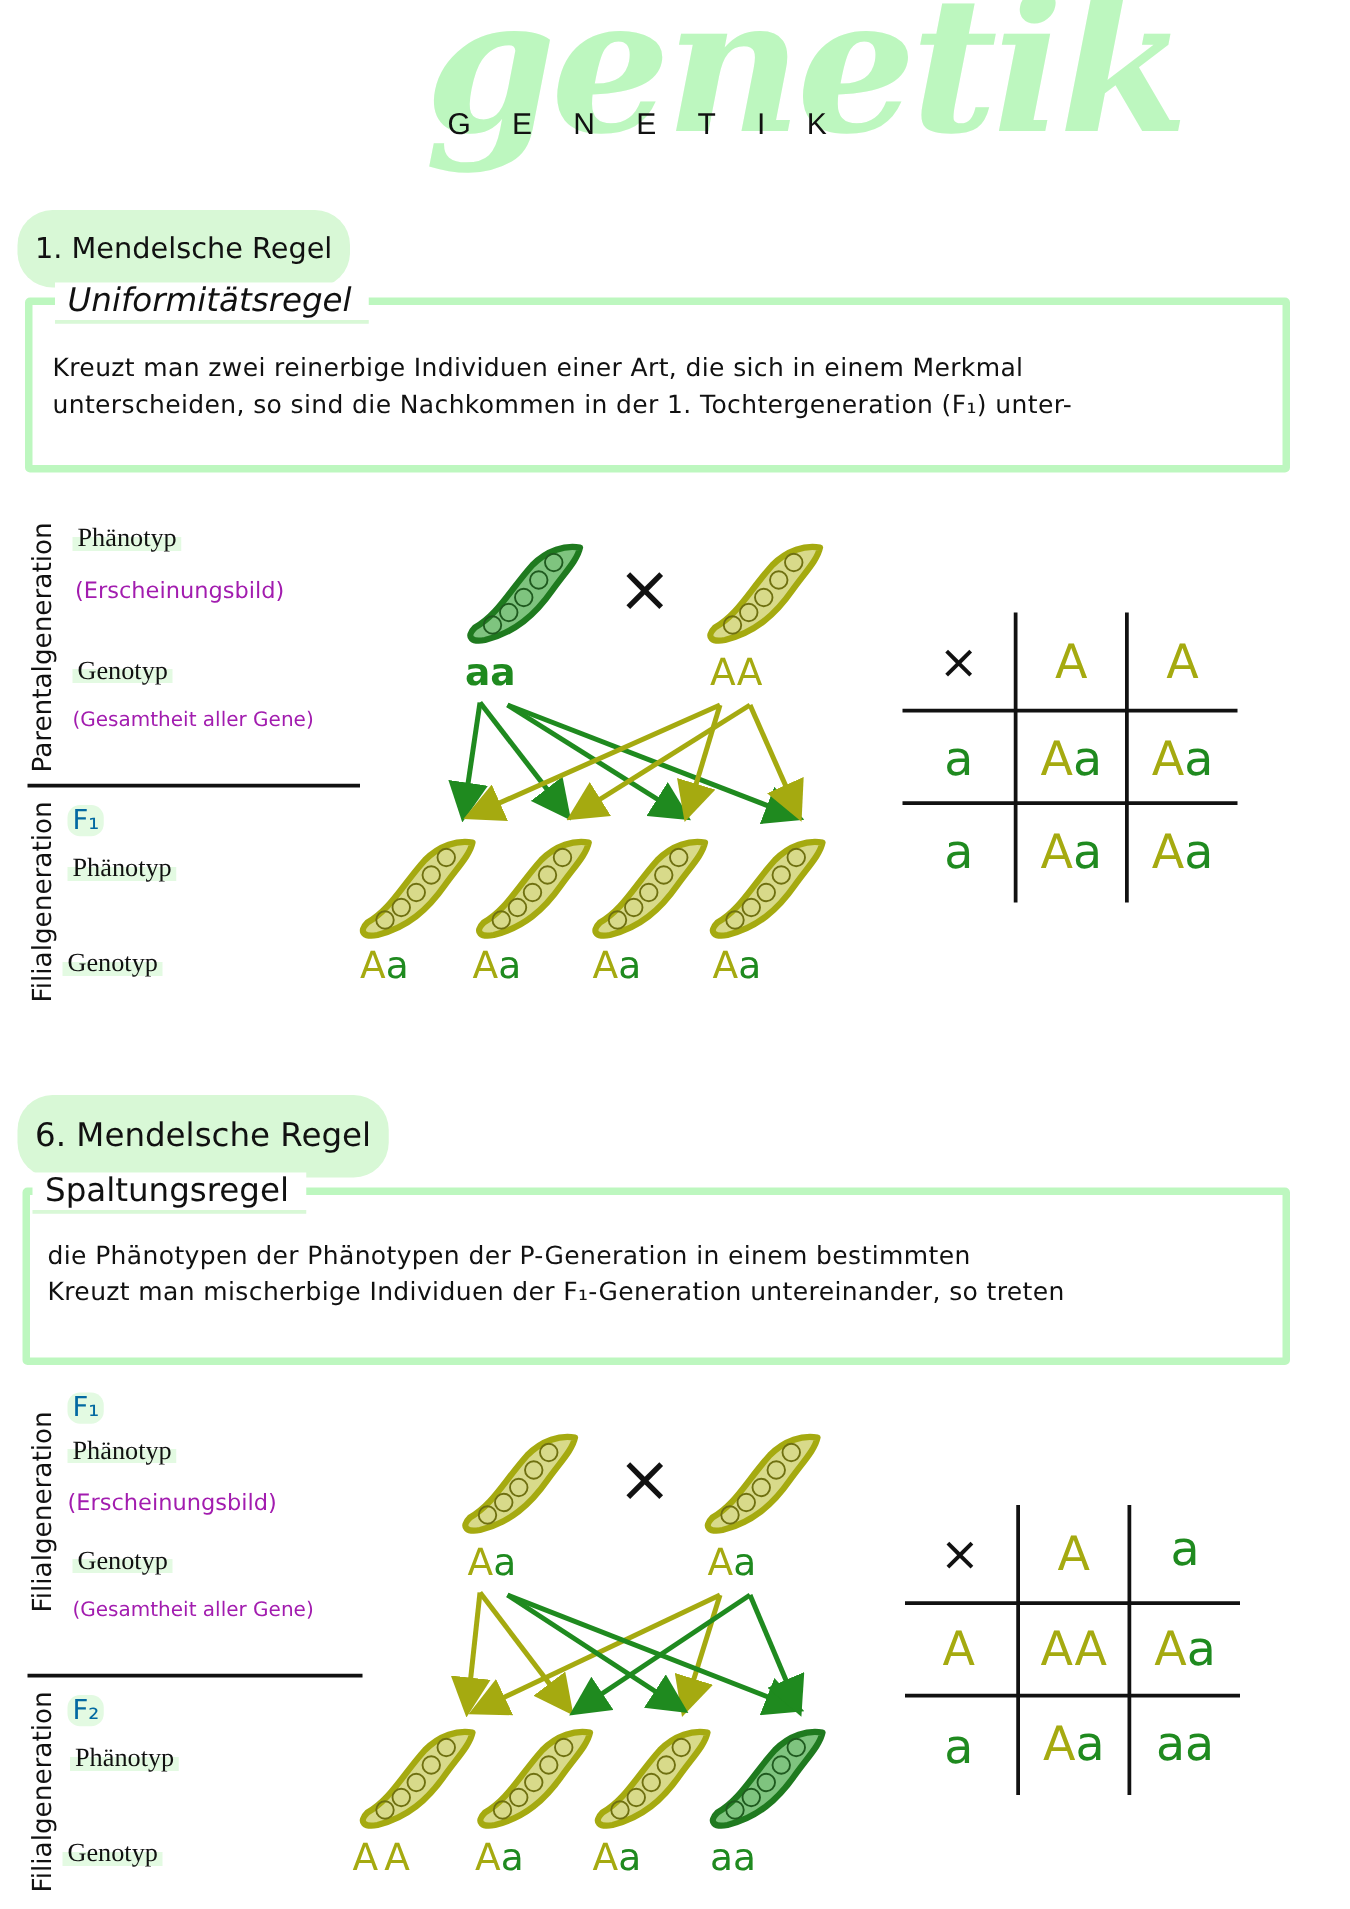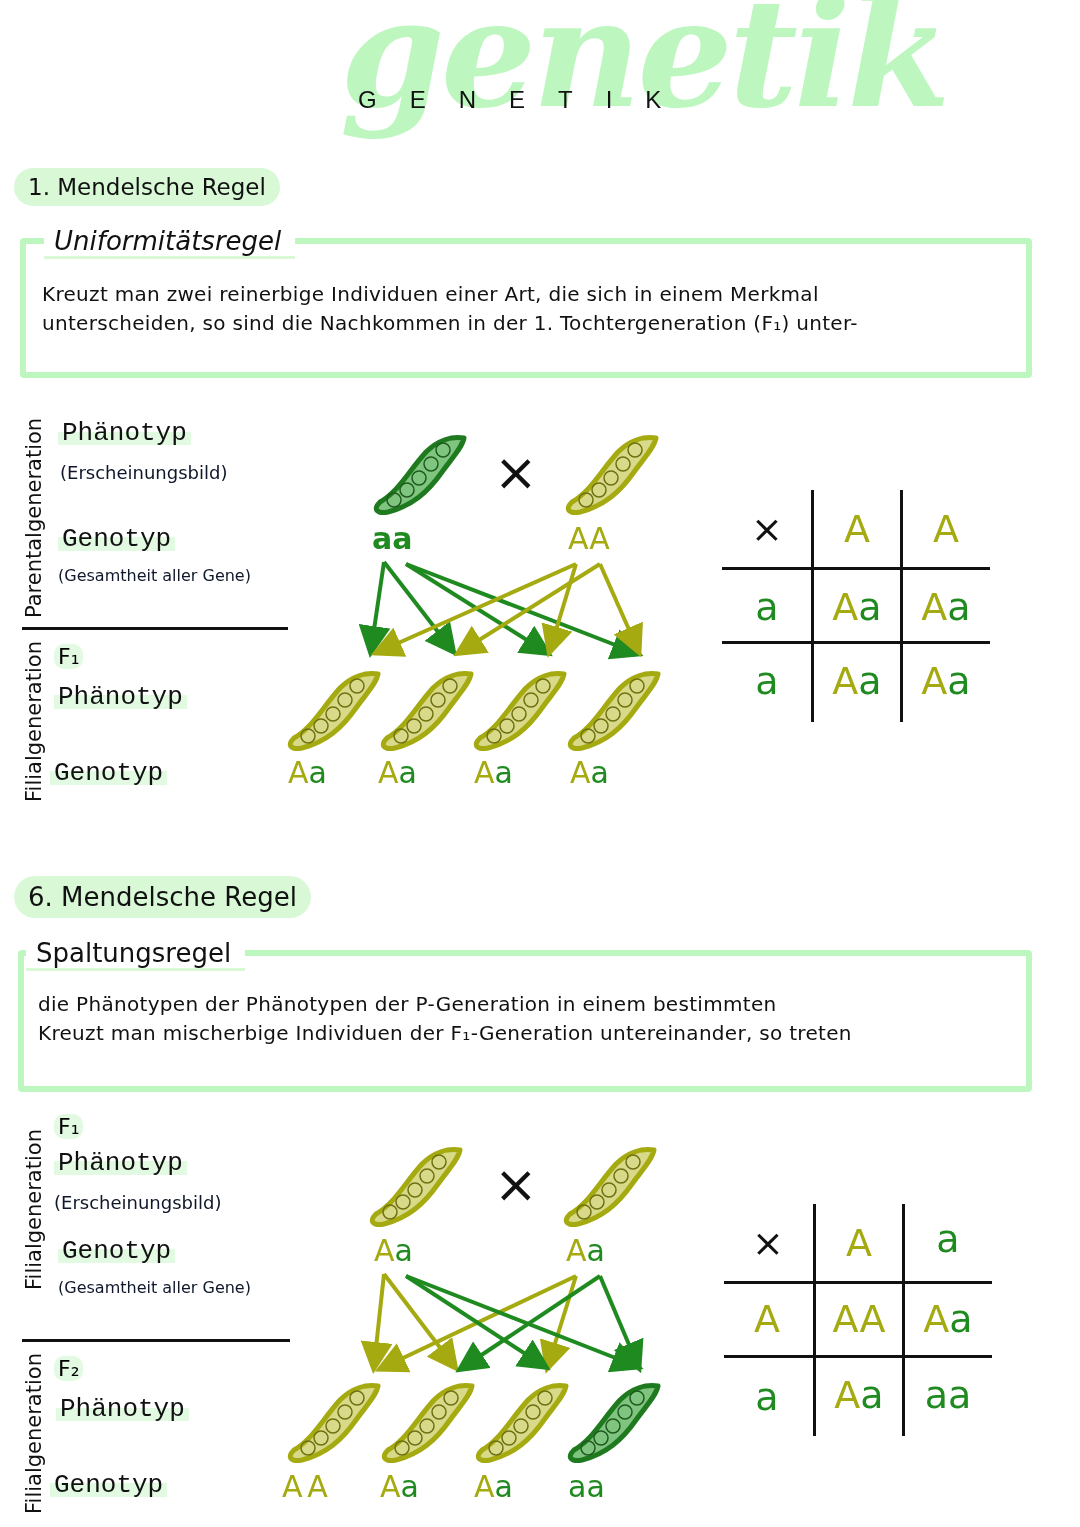--- a/index.html
+++ b/index.html
@@ -12,50 +12,50 @@
     font-size: 150px; color: #bdf7bf; letter-spacing: -4px; line-height: 1;
   }
   .title-caps {
     position: absolute; left: 358px; top: 86px;
     font-family: "Liberation Sans", sans-serif; font-size: 24px; letter-spacing: 33px;
     color: #111;
   }
 
   .rule-pill {
     position: absolute; background: #d8f8d6; border-radius: 28px;
-    padding: 6px 14px; font-family: "DejaVu Sans", sans-serif; font-size: 23px; color: #111;
+    padding: 18px 14px; font-family: "DejaVu Sans", sans-serif; font-size: 23px; color: #111;
   }
 
   .def-box {
     position: absolute; border: 6px solid #bdf7bf; border-radius: 4px;
   }
   .def-title {
     position: absolute; background: #fff; padding: 0 14px 0 10px;
     font-family: "DejaVu Sans", sans-serif; font-size: 26px; color: #111;
     border-bottom: 3px solid #d8f8d6;
   }
   .def-text {
     position: absolute; font-family: "DejaVu Sans", sans-serif; font-size: 20px;
     line-height: 29px; color: #111; letter-spacing: 0.3px;
   }
 
   .side-vertical {
     position: absolute; font-family: "DejaVu Sans", sans-serif; font-size: 21px;
     color: #111; transform: rotate(-90deg); transform-origin: left top; white-space: nowrap;
   }
   .label-big {
-    position: absolute; font-family: Liberation Mono, monospace; font-size: 26px; color: #111;
+    position: absolute; font-family: Liberation Serif, serif; font-size: 21px; color: #111;
     background: linear-gradient(to bottom, transparent 45%, #e3fae2 45%, #e3fae2 90%, transparent 90%);
     padding: 0 4px;
   }
   .label-small {
-    position: absolute; font-family: "DejaVu Sans", sans-serif; font-size: 18px; color: #0f172a;
+    position: absolute; font-family: "DejaVu Sans", sans-serif; font-size: 18px; color: #a21caf;
   }
   .label-gen {
-    position: absolute; font-family: "DejaVu Sans", sans-serif; font-size: 22px; color: #000000;
+    position: absolute; font-family: "DejaVu Sans", sans-serif; font-size: 22px; color: #0369a1;
     background: #e3fae2; border-radius: 10px; padding: 0 4px;
   }
   .hline { position: absolute; height: 3px; background: #111; }
   .vline { position: absolute; width: 3px; background: #111; }
 
   .geno { position: absolute; font-family: "DejaVu Sans", sans-serif; font-size: 30px; line-height: 1; }
   .dom { color: #a5aa10; }
   .rec { color: #1f8a1f; }
   .cross { position: absolute; font-family: "DejaVu Sans", sans-serif; font-size: 52px; color: #111; line-height: 1; }
 

